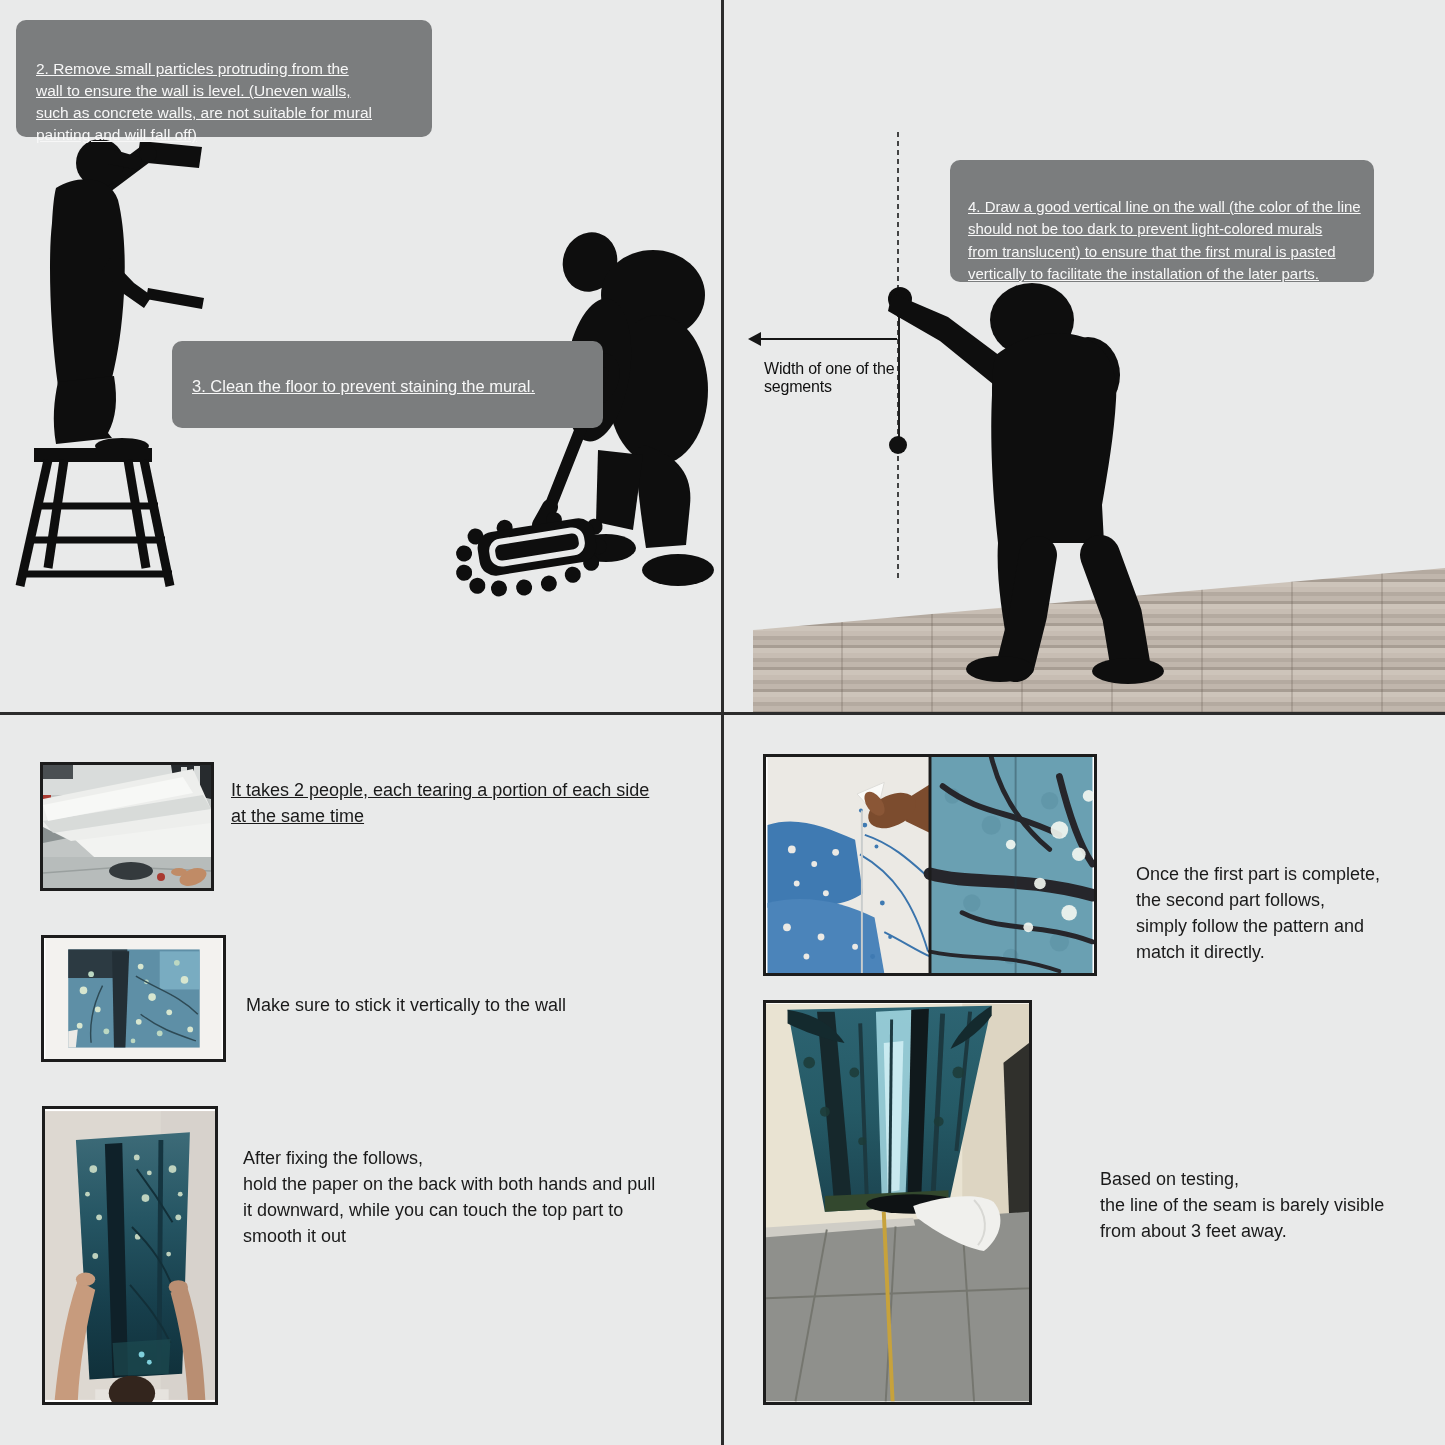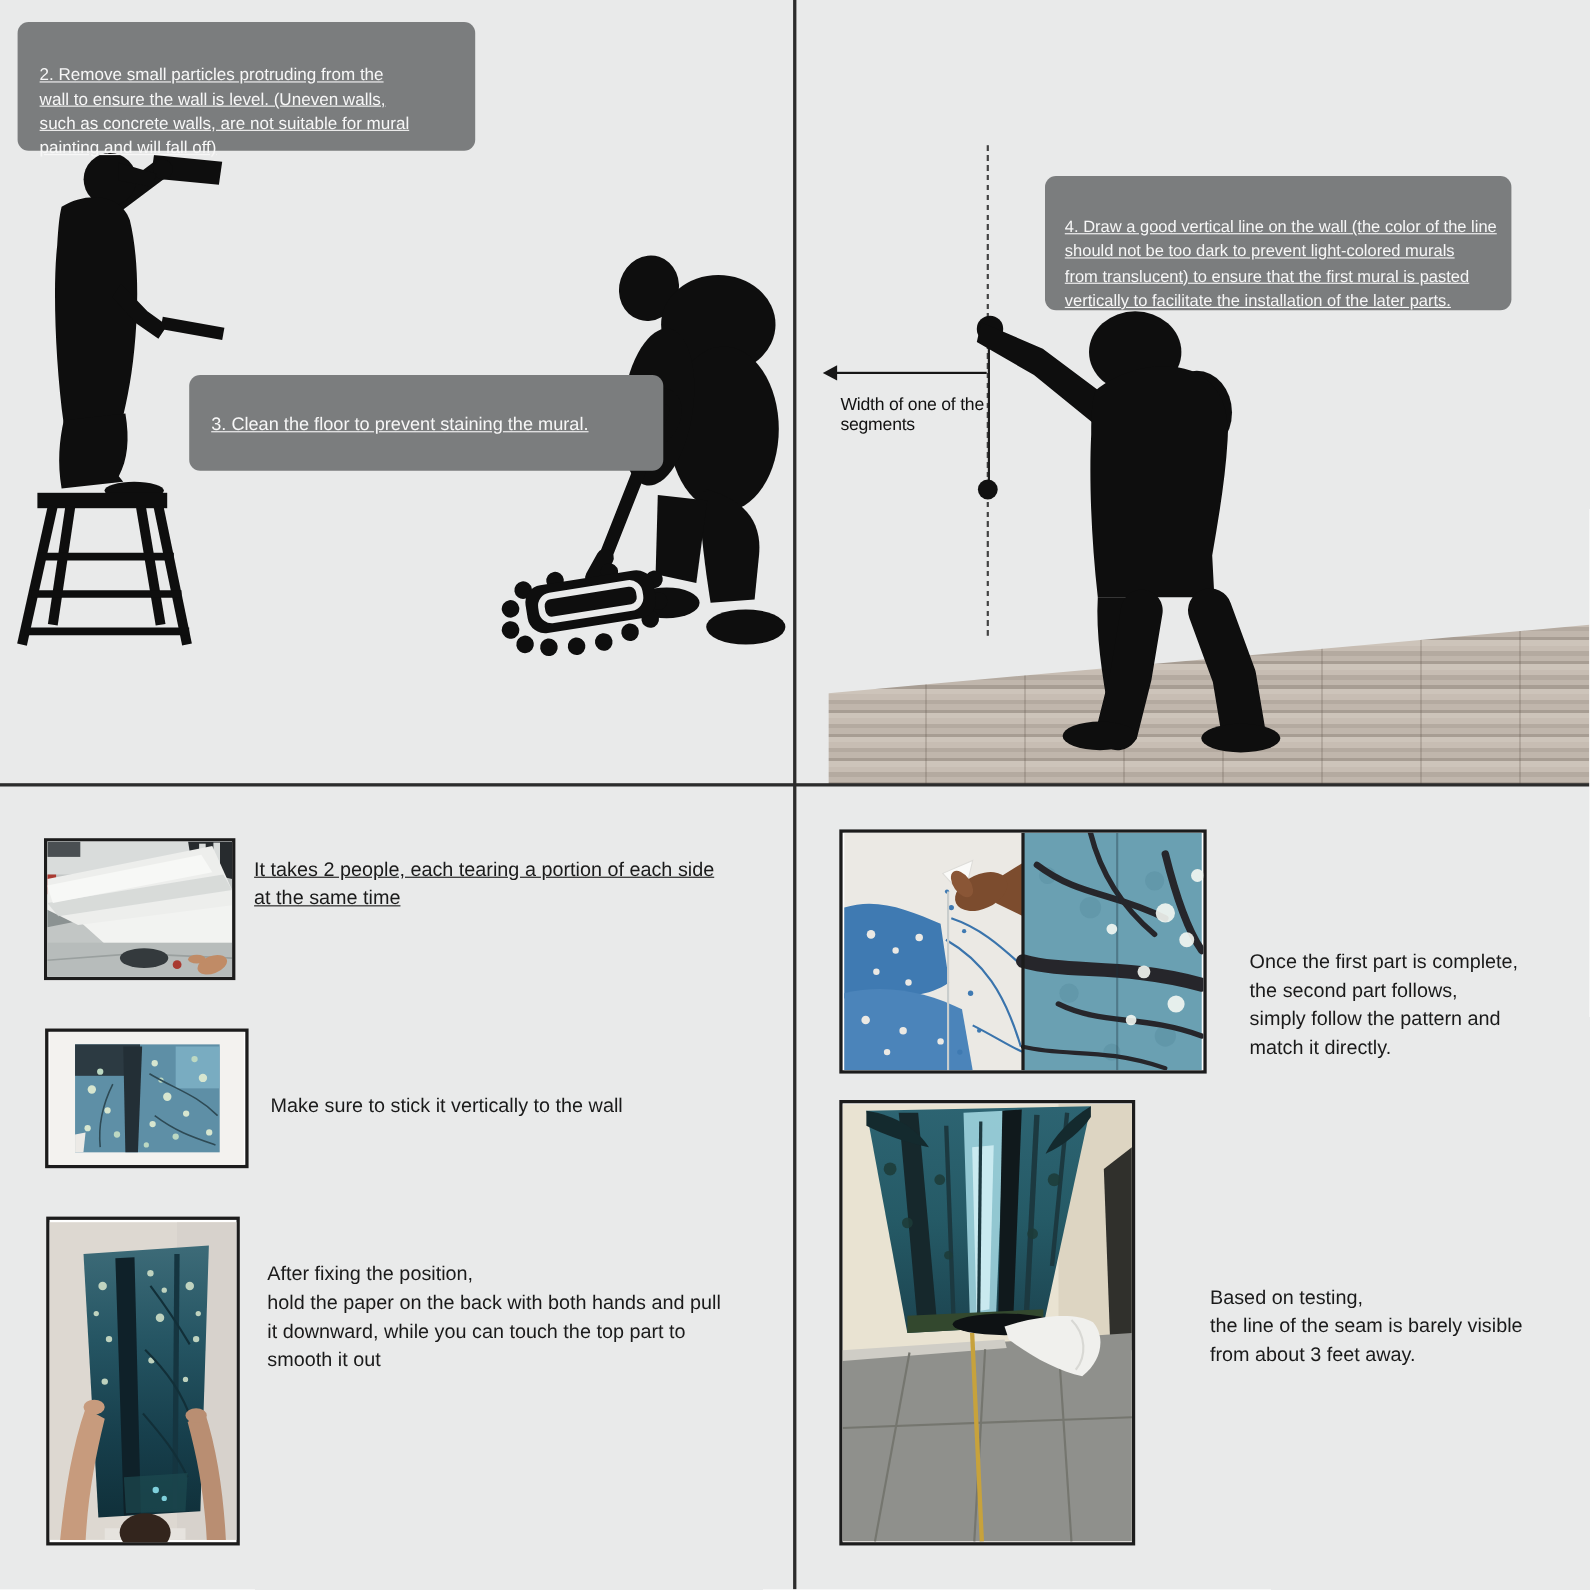--- a/index.html
+++ b/index.html
@@ -269,21 +269,21 @@
       <circle cx="100" cy="252" r="3" fill="#7fd0dc"></circle>
         <circle cx="108" cy="260" r="2.5" fill="#7fd0dc"></circle>
       <path d="M10,299 C14,260 20,215 34,175 L52,185 C42,225 36,262 34,299 Z" fill="#c79b7d"></path>
       <ellipse cx="42" cy="174" rx="10" ry="7" fill="#c79b7d"></ellipse>
       <path d="M166,299 C164,258 158,215 146,178 L130,188 C140,225 146,260 148,299 Z" fill="#b98e72"></path>
       <ellipse cx="138" cy="182" rx="10" ry="7" fill="#b98e72"></ellipse>
       <rect x="52" y="288" width="76" height="11" fill="#e6e3de"></rect>
       <ellipse cx="90" cy="292" rx="24" ry="18" fill="#33251d"></ellipse>
     </svg>
   </div>
-  <div class="caption cap-smooth">After fixing the position,
+  <div class="caption cap-smooth">After fixing the follows,
 hold the paper on the back with both hands and pull
 it downward, while you can touch the top part to
 smooth it out</div>
 
   <div class="photo ph-peel">
     <svg width="328" height="216" viewBox="0 0 334 222">
       <rect width="167" height="222" fill="#ebe9e4"></rect>
       <path d="M0,70 C30,60 60,72 90,85 L98,140 C70,160 30,150 0,155 Z" fill="#3f7ab2"></path>
       <path d="M0,150 C40,140 80,150 110,165 L120,222 L0,222 Z" fill="#4b84ba"></path>
       <g fill="#ebe9e4">

